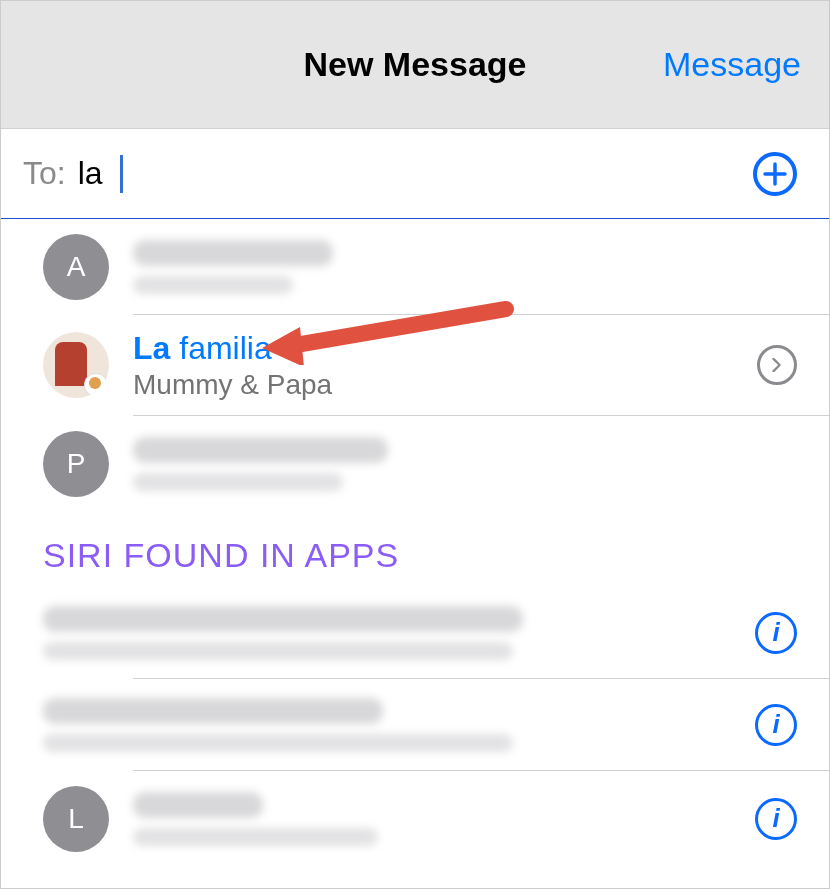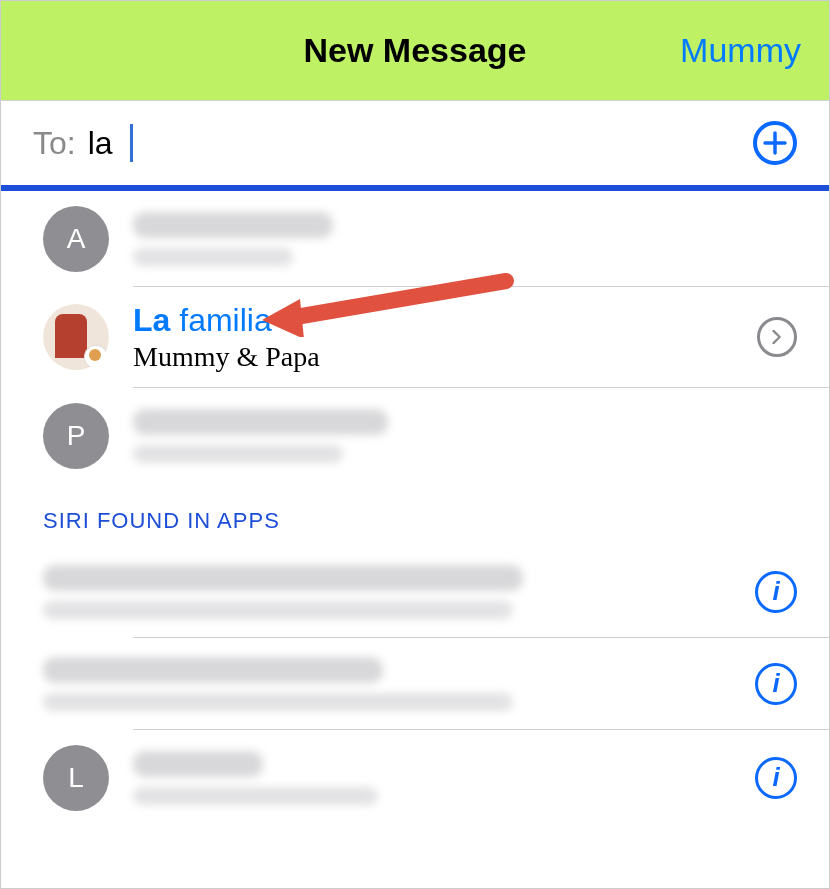--- a/index.html
+++ b/index.html
@@ -12,22 +12,22 @@
     body {
       width: 830px;
       height: 889px;
       background: #ffffff;
       border: 1px solid #ccc;
       display: flex;
       flex-direction: column;
       overflow: hidden;
     }
     .header {
-      height: 100px;
-      background: #bef264;
+      height: 128px;
+      background: #e5e5e5;
       border-bottom: 1px solid #d1d1d4;
       display: flex;
       align-items: center;
       position: relative;
     }
     .header-title {
       position: absolute;
       left: 50%;
       transform: translateX(-50%);
       font-size: 34px;
@@ -39,22 +39,22 @@
       right: 28px;
       font-size: 34px;
       font-weight: 400;
       color: #007aff;
       cursor: pointer;
     }
     .to-row {
       height: 90px;
       display: flex;
       align-items: center;
-      padding: 0 22px 0 32px;
-      border-bottom: 6px solid #1d4ed8;
+      padding: 0 22px 0 22px;
+      border-bottom: 1px solid #1d4ed8;
     }
     .to-label {
       font-size: 32px;
       color: #8a8a8d;
       margin-right: 12px;
     }
     .to-input-wrap {
       display: flex;
       align-items: center;
       flex: 1;
@@ -168,21 +168,21 @@
       line-height: 1.15;
     }
     .suggestion-title .match {
       font-weight: 700;
     }
     .suggestion-title.blue { color: #007aff; }
     .suggestion-subtitle {
       font-size: 28px;
       line-height: 1.15;
     }
-    .suggestion-subtitle.blue { color: #000000; font-family: Liberation Serif, serif; }
+    .suggestion-subtitle.blue { color: #737373; }
     .blurred-line {
       background: #d8d8da;
       border-radius: 12px;
       filter: blur(4px);
       height: 22px;
       margin: 4px 0;
     }
     .blurred-line.lighter {
       background: #e2e2e4;
     }
@@ -211,37 +211,37 @@
       color: #0b69fe;
       font-family: Georgia, serif;
       font-style: italic;
       font-weight: bold;
       font-size: 26px;
       margin-right: 10px;
       cursor: pointer;
     }
     .section-header {
       padding: 24px 22px 12px 42px;
-      font-size: 22px;
+      font-size: 34px;
       letter-spacing: 1px;
-      color: #1d4ed8;
+      color: #8b5cf6;
     }
     .arrow-annotation {
       position: absolute;
       top: -20px;
       left: 255px;
       pointer-events: none;
     }
   </style>
 </head>
 <body>
 
 <div class="header">
   <div class="header-title">New Message</div>
-  <div class="cancel-button">Mummy</div>
+  <div class="cancel-button">Message</div>
 </div>
 
 <div class="to-row">
   <span class="to-label">To:</span>
   <div class="to-input-wrap">
     <span class="to-input">la</span>
     <span class="cursor"></span>
   </div>
   <div class="add-button">
     <svg viewBox="0 0 24 24">

